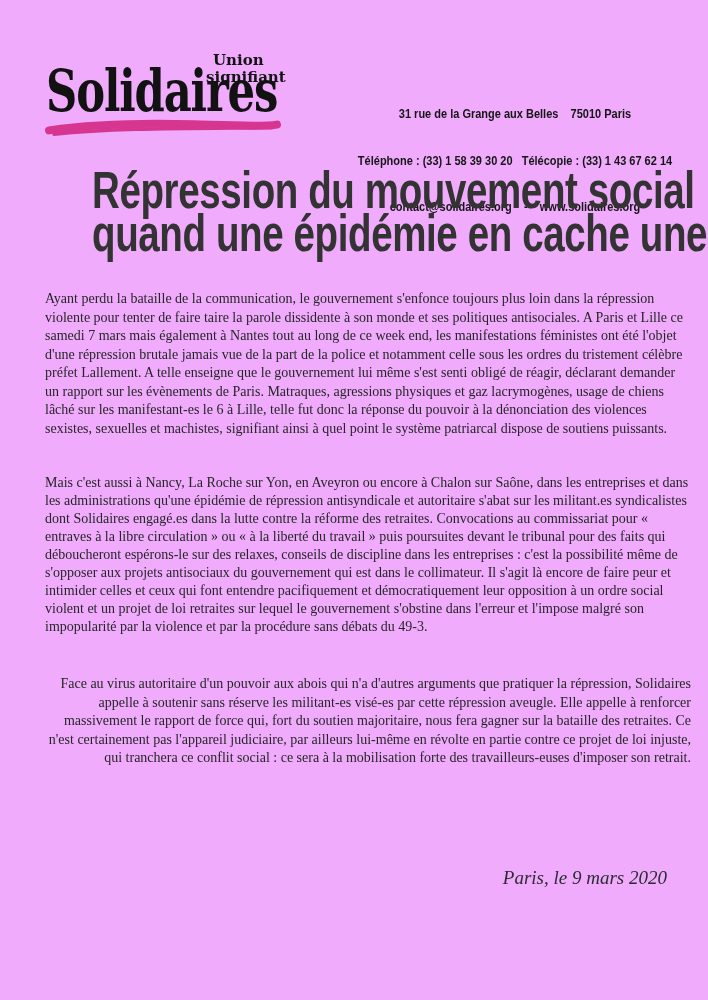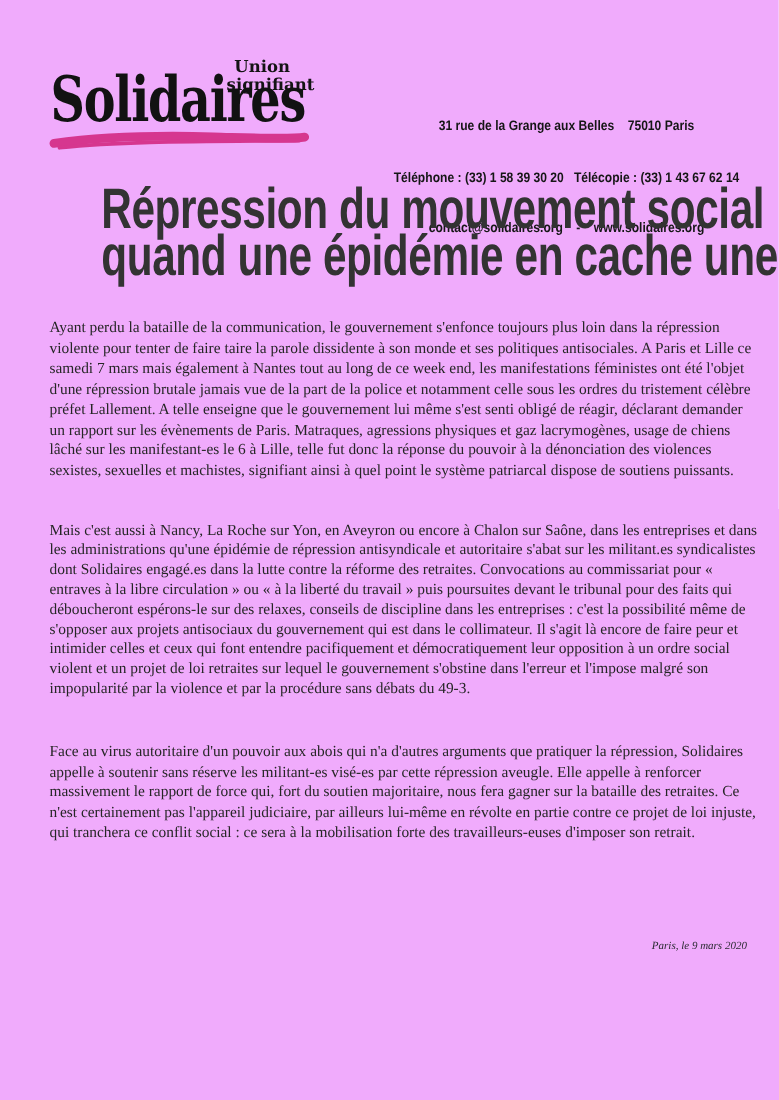--- a/index.html
+++ b/index.html
@@ -35,25 +35,25 @@
     line-height:43px;text-align:right;color:#333333;letter-spacing:-0.5px;
   }
   .title .tline{display:block;transform:scaleX(0.74);transform-origin:50% 50%;white-space:nowrap;}
   
   .para{
     position:absolute;left:31px;width:646px;margin:14px;
     font-size:14px;line-height:18.5px;color:#262626;text-align:left;
   }
   .p1{top:276px;}
   .p2{top:460px;line-height:18px;}
-  .p3{top:661px;}
+  .p3{top:661px;text-align:right;}
   .closing{top:785px;width:640px;font-weight:bold;line-height:19px;color:#1d1d1d;}
   .dateline{
-    position:absolute;right:25px;top:851px;margin:4px;
-    font-style:italic;font-size:10px;color:#2b2b33;text-align:center;
+    position:absolute;right:25px;top:851px;margin:16px;
+    font-style:italic;font-size:19px;color:#2b2b33;text-align:center;
   }
 </style>
 </head>
 <body>
 
 <div class="page">
 
   <div>
     <div class="logo-union">
       <span class="u-top">Union</span>

